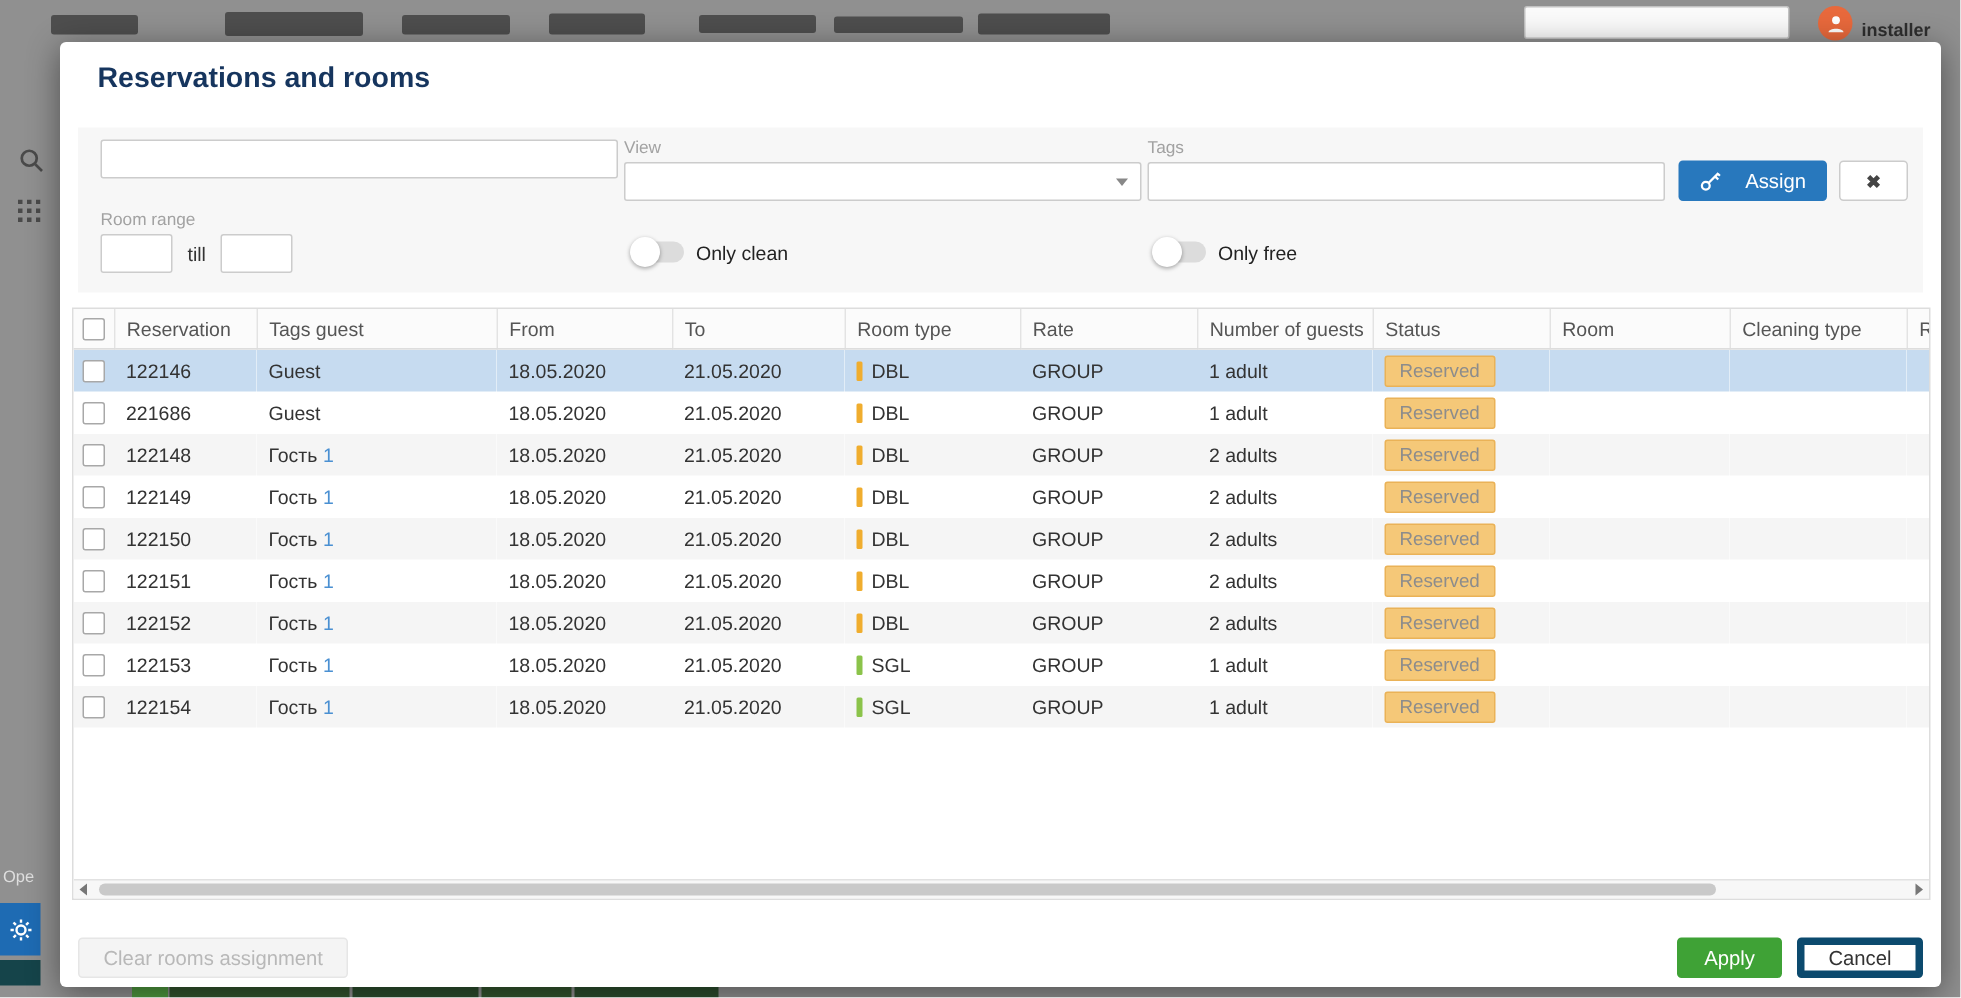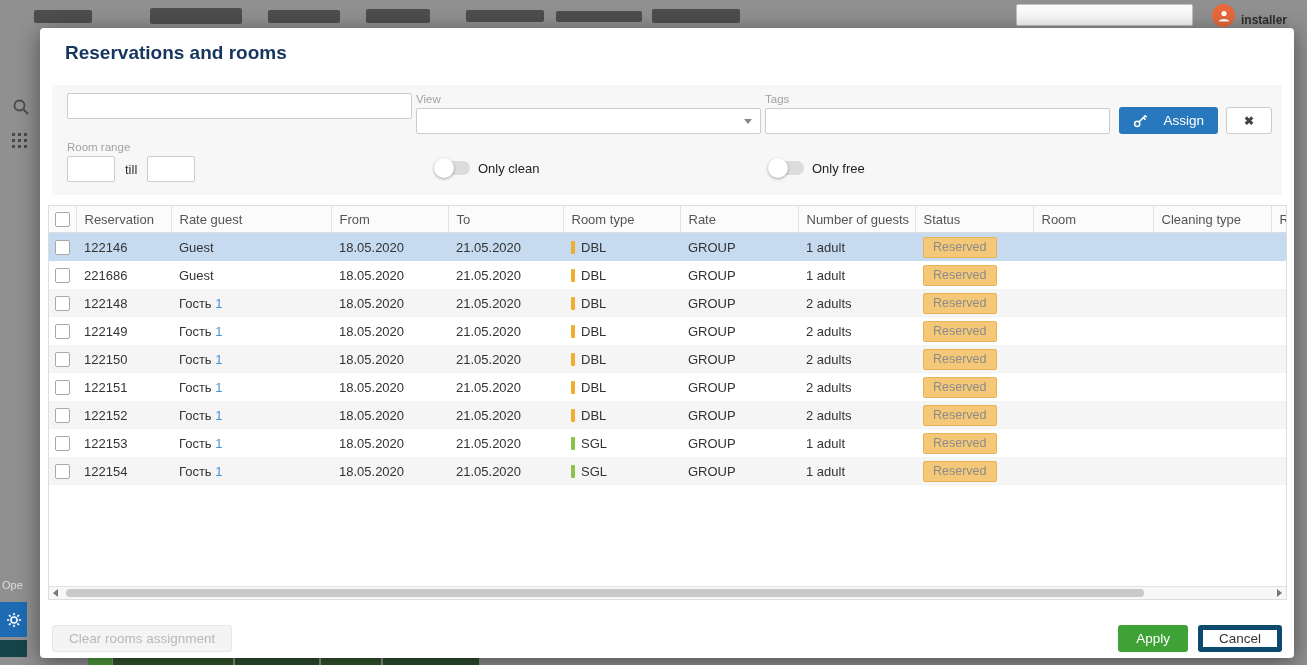--- a/index.html
+++ b/index.html
@@ -40,21 +40,21 @@
   .btn-assign{display:flex;align-items:center;gap:15px;height:27px;padding:0 14px;border:none;border-radius:3px;
               background:var(--accent,#2878bd);color:#fff;font:13.5px "Liberation Sans",sans-serif;cursor:pointer;}
   .btn-close{width:46px;height:27px;background:#fff;border:1px solid #ccc;border-radius:3px;
              font-size:12px;font-weight:bold;color:#444;cursor:pointer;}
   .room-range{position:absolute;left:15px;top:56px;}
   .range-row{display:flex;align-items:center;gap:10px;margin-top:3px;}
   .rinput{width:48px;height:26px;box-sizing:border-box;border:1px solid #ccc;border-radius:2px;
           background:#fff;font:13px "Liberation Sans",sans-serif;padding:0 5px;outline:none;}
   .till{font-size:13px;color:#333;}
   .toggle-group{position:absolute;top:73px;display:flex;align-items:center;gap:8px;height:20px;}
-  .tg-clean{left:384px;} .tg-free{left:718px;}
+  .tg-clean{left:370px;} .tg-free{left:718px;}
   .toggle{position:relative;width:34px;height:14px;border-radius:8px;background:#dcdcdc;cursor:pointer;}
   .knob{position:absolute;left:-2px;top:-3px;width:20px;height:20px;border-radius:50%;background:#fff;
         box-shadow:0 1px 3px rgba(0,0,0,.35);}
   .tlabel{font-size:13px;color:#222;}
 
   
   .table-wrap{position:absolute;left:8px;top:177px;width:1239px;height:395px;border:1px solid #ddd;
               box-sizing:border-box;overflow:hidden;background:#fff;}
   table{border-collapse:collapse;table-layout:fixed;width:1239px;font-size:13px;}
   th{height:26px;background:#fbfbfb;border-right:1px solid #e3e3e3;border-bottom:1px solid #ddd;
@@ -218,21 +218,21 @@
             <col style="width:117px">
           <col style="width:118px">
             <col style="width:120px">
             <col style="width:118px">
             <col style="width:17px">
         </colgroup>
         <thead>
             <tr>
               <th style="text-align: center; padding-left: 0px;"><span class="checkbox"></span></th>
               <th>Reservation</th>
-              <th>Rate guest</th>
+              <th>Tags guest</th>
               <th>From</th>
               <th>To</th>
               <th>Room type</th>
               <th>Rate</th>
               <th>Number of guests</th>
               <th>Status</th>
               <th>Room</th>
               <th>Cleaning type</th>
               <th>Ro</th>
             </tr>

